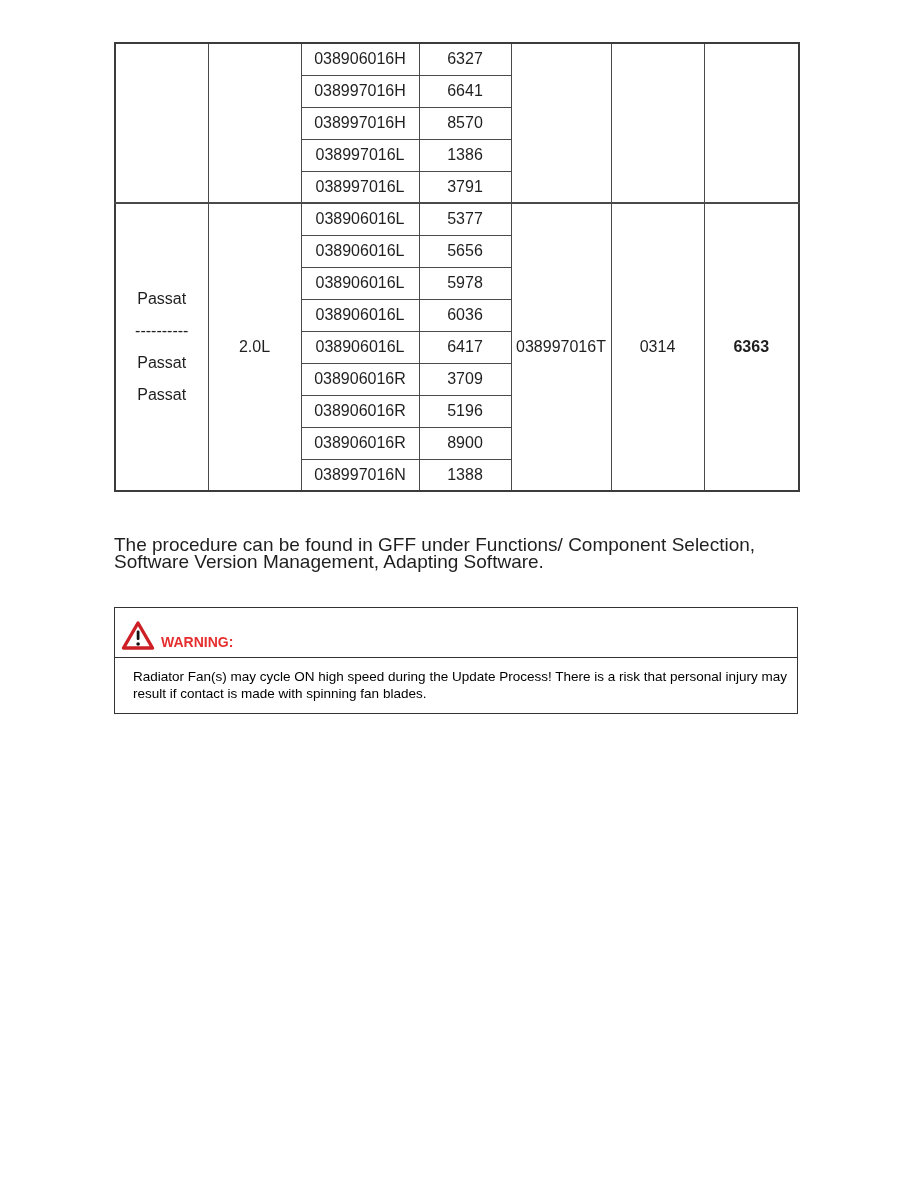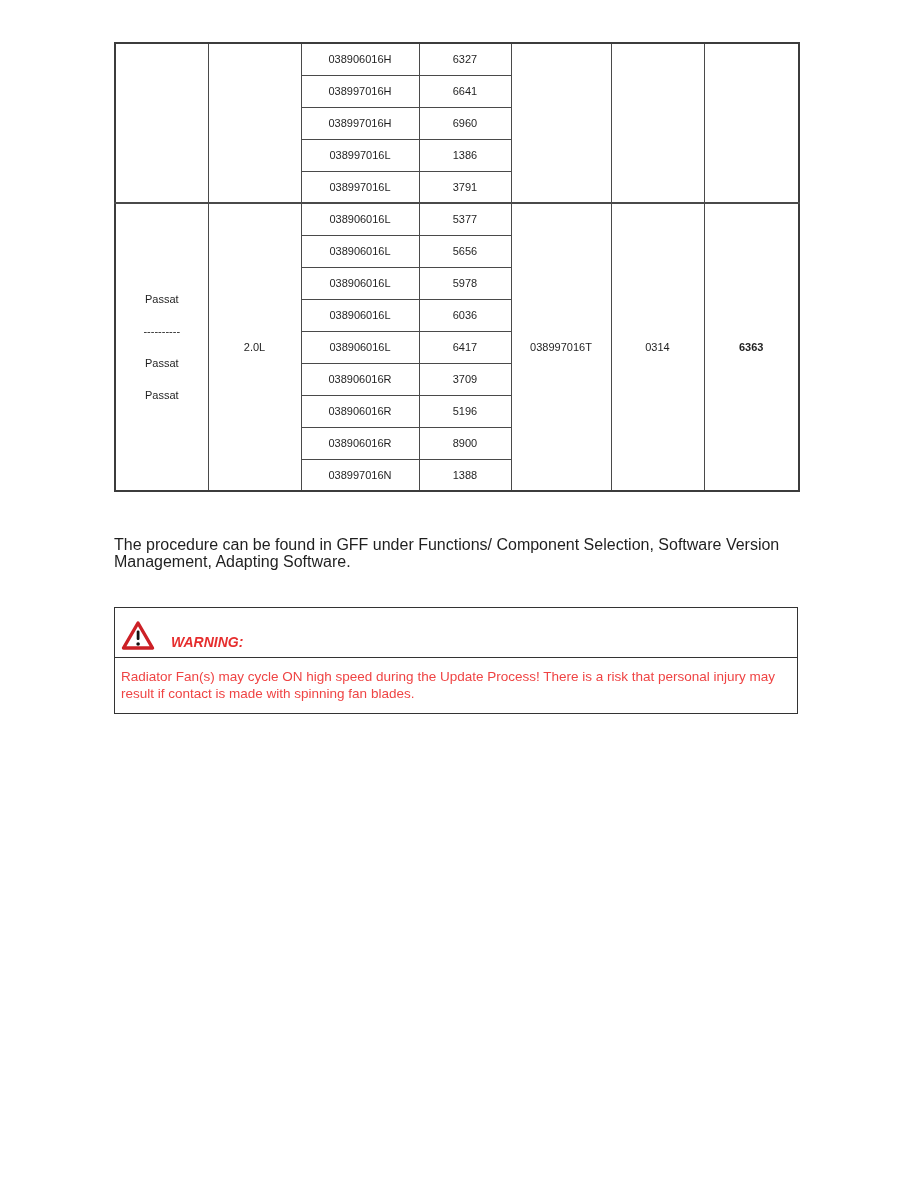--- a/index.html
+++ b/index.html
@@ -14,21 +14,21 @@
   .page { position: absolute; inset: 0; }
 
   
   .part-table {
     position: absolute;
     left: 114px;
     top: 42px;
     width: 684px;
     border-collapse: collapse;
     table-layout: fixed;
-    font-size: 11px;
+    font-size: 16px;
     color: #1f1f1f;
   }
   .part-table td {
     border: 1px solid #4a4a4a;
     text-align: center;
     vertical-align: middle;
     height: 32px;
     padding: 0 2px;
   }
   .part-table { border: 2px solid #3c3c3c; }
@@ -37,57 +37,57 @@
   .model-cell div { line-height: 16px; }
   .model-cell .model-line { margin: 16px; }
   .model-cell .gap { margin-top: 14px; }
 
   
   .procedure-note {
     position: absolute;
     left: 114px;
     top: 536px;
     width: 684px;
-    font-size: 16px;
+    font-size: 19px;
     line-height: 17px;
     color: #1f1f1f;
   }
 
   
   .warning-box {
     position: absolute;
     left: 114px;
     top: 607px;
     width: 684px;
     border: 1px solid #333333;
   }
   .warning-header {
     display: flex;
     align-items: flex-end;
-    gap: 16px;
+    gap: 6px;
     padding: 10px 6px 6px 6px;
     border-bottom: 1px solid #333333;
     min-height: 50px;
-    font-style: italic;
   }
   .warning-title {
     font-weight: bold;
     font-size: 14px;
     color: #e62e2e;
     line-height: 16px;
     padding-bottom: 1px;
   }
   .warning-body {
     padding: 10px 6px 8px 6px;
   }
   .warning-body p {
-    color: #ef4444;
+    color: #000000;
     font-size: 13.5px;
     line-height: 17px;
     margin-bottom: 9px;
+    margin-left: 12px;
   }
   .warning-body p:last-child { margin-bottom: 3px; }
   .warn-icon-svg { display: block; }
 </style>
 </head>
 <body>
 
 <div class="page">
 
   <table class="part-table">
@@ -110,21 +110,21 @@
         <td rowspan="5"></td>
         <td rowspan="5"></td>
         <td rowspan="5"></td>
       </tr>
       <tr>
         <td>038997016H</td>
         <td>6641</td>
       </tr>
       <tr>
         <td>038997016H</td>
-        <td>6960</td>
+        <td>8570</td>
       </tr>
       <tr>
         <td>038997016L</td>
         <td>1386</td>
       </tr>
       <tr>
         <td>038997016L</td>
         <td>3791</td>
       </tr>
 

